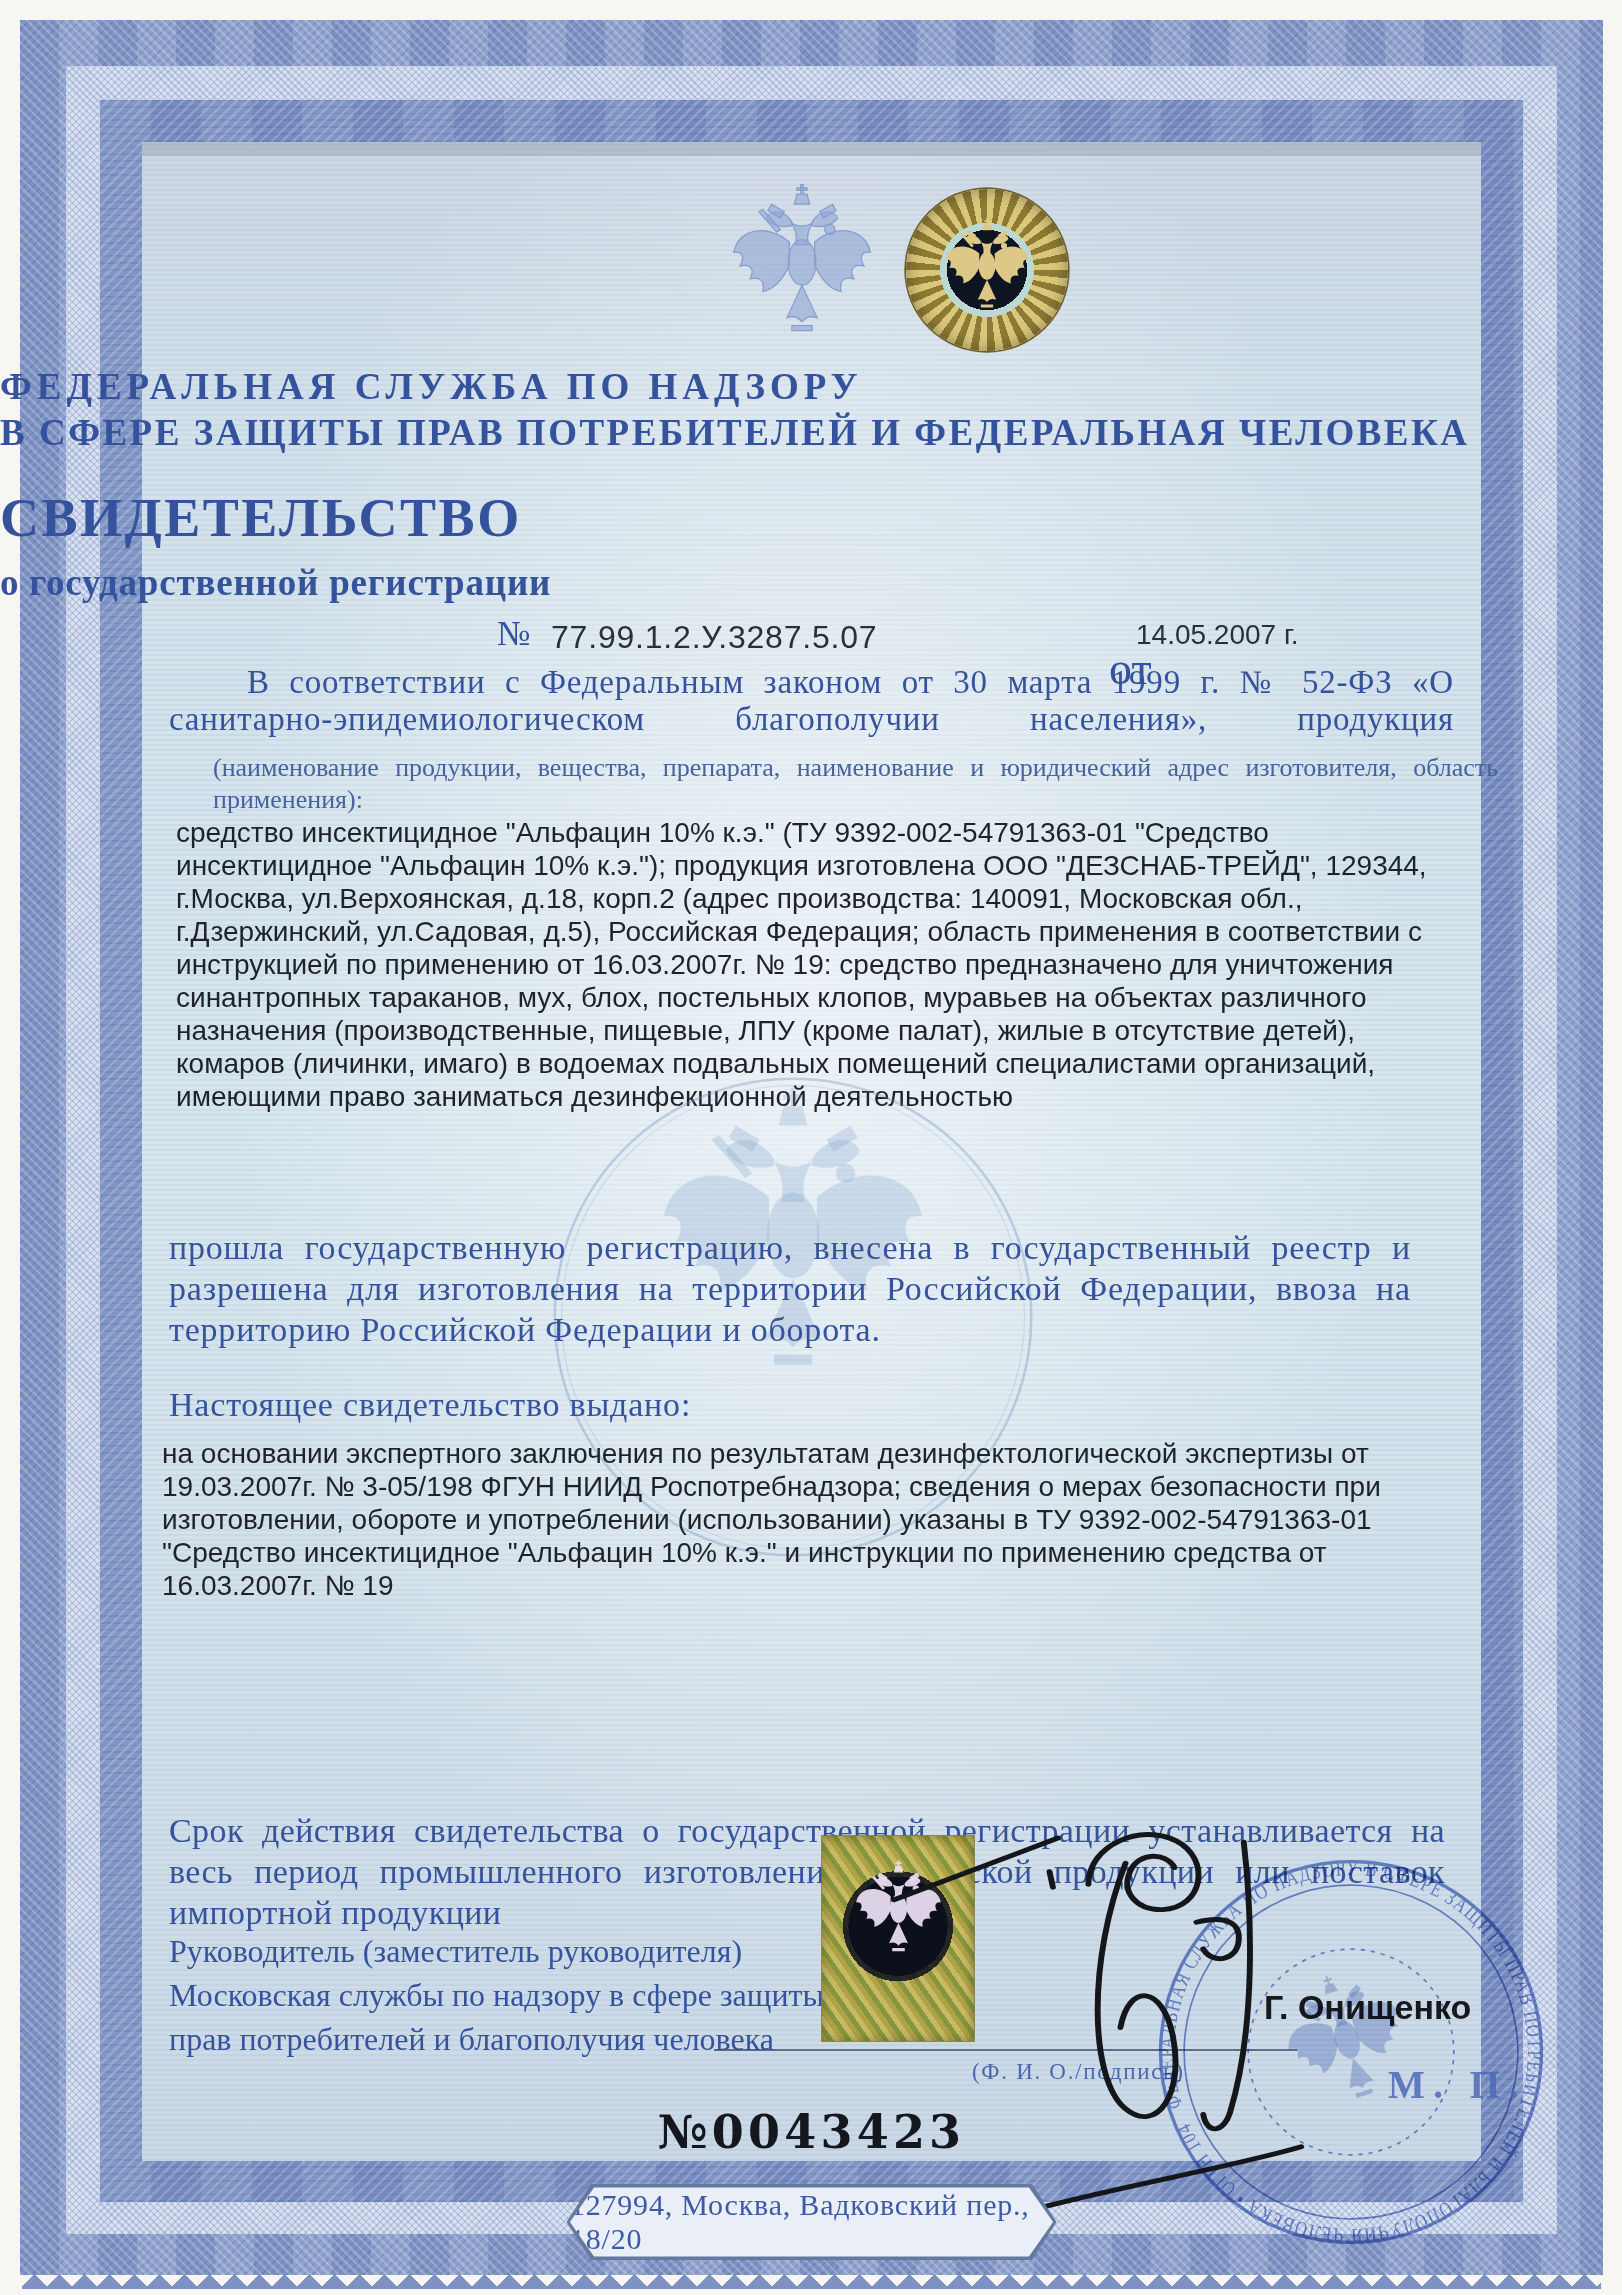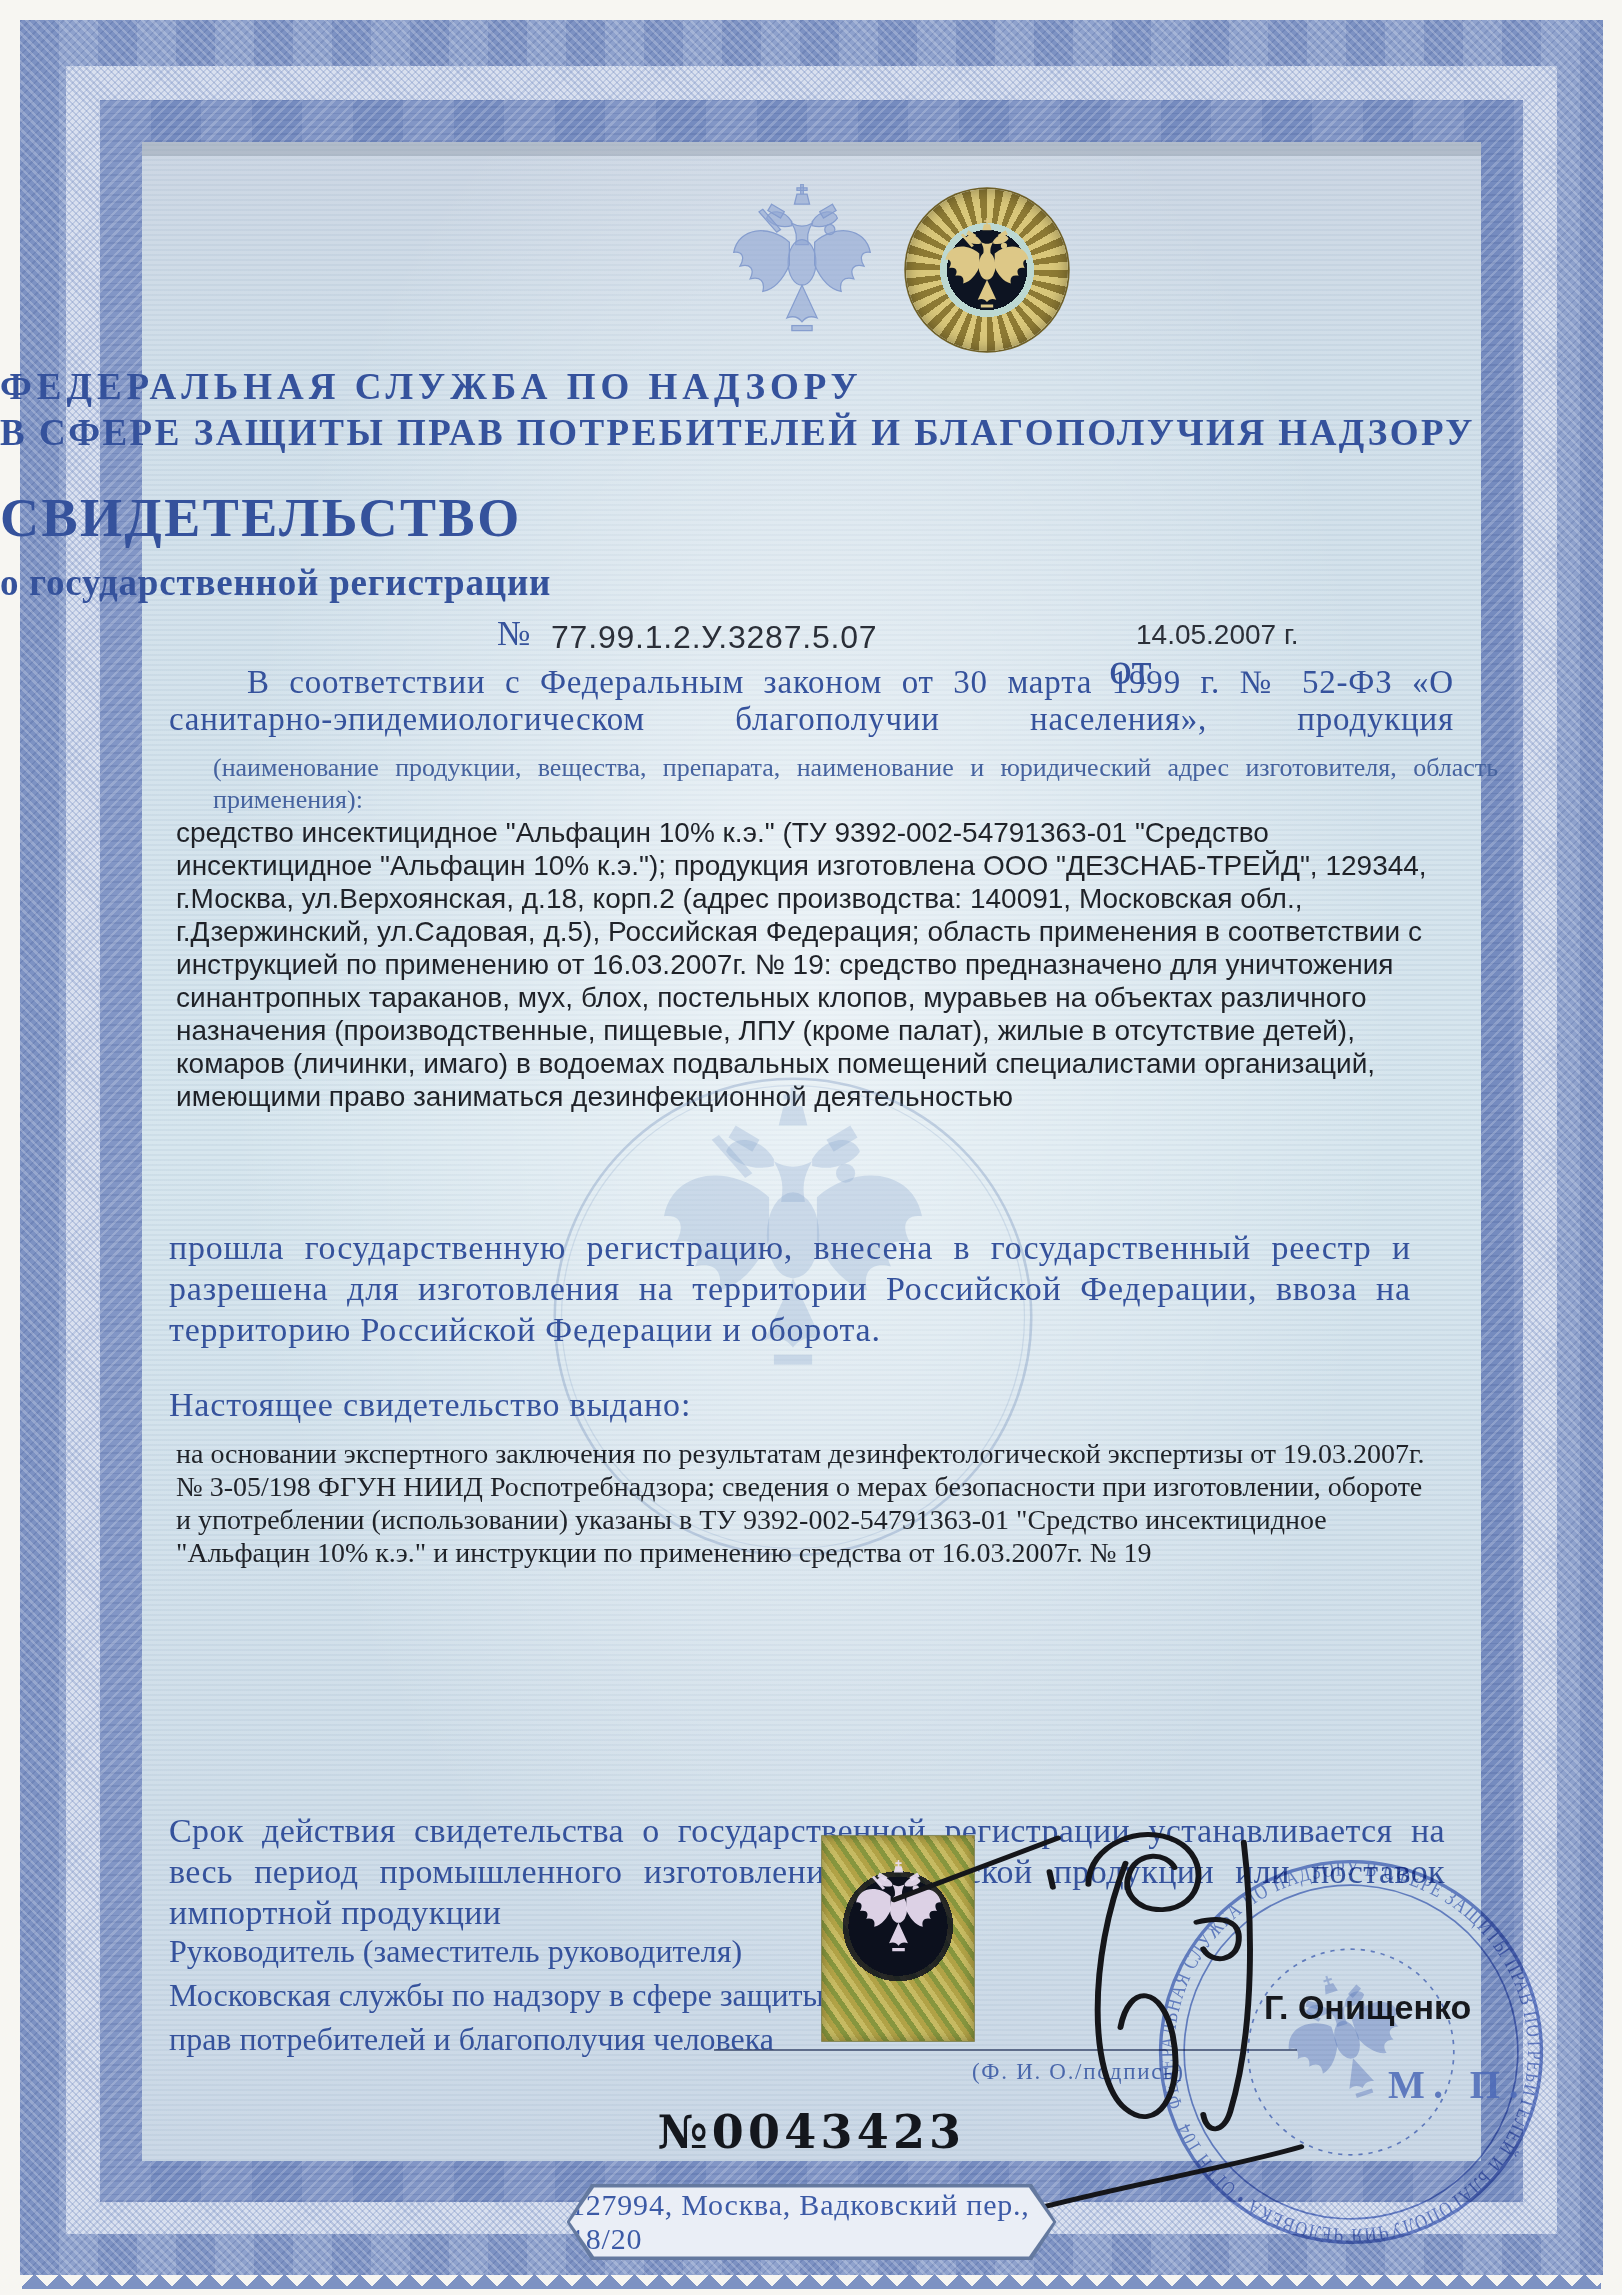--- a/index.html
+++ b/index.html
@@ -78,22 +78,22 @@
     font-size:28px; line-height:33px;
   }
   .p-registered {
     left:169px; top:1227px; width:1242px;
     font-size:34px; line-height:41px; letter-spacing:0.8px;
   }
   .p-issued-h {
     left:169px; top:1386px; font-size:34px; letter-spacing:0.8px;
   }
   .p-basis {
-    left:176px; top:1437px; width:1251px;
-    font-size:28px; line-height:33px;font-family:Liberation Serif, serif;
+    left:162px; top:1437px; width:1251px;
+    font-size:28px; line-height:33px;
   }
   .p-validity {
     left:169px; top:1810px; width:1276px;
     font-size:34px; line-height:41px; letter-spacing:0.4px;
   }
   .p-signatory {
     left:169px; top:1929px; width:659px;
     font-size:32px; line-height:44px;
   }
   .sig-line { left:714px; top:2049px; width:583px; height:1.7px; background:rgba(60,75,110,.75); }
@@ -183,21 +183,21 @@
 <svg class="abs eagle-top" viewBox="0 0 120 140">
   <use href="#eagle" fill="#8aa2d2" fill-opacity=".62" stroke="#7e97cc" stroke-width="1"></use>
 </svg>
 <div class="abs gold-seal">
   <svg viewBox="0 0 120 140">
     <use href="#eagle" fill="#ddc887"></use>
   </svg>
 </div>
 
 <div class="abs center blue header-line1">ФЕДЕРАЛЬНАЯ СЛУЖБА ПО НАДЗОРУ</div>
-<div class="abs center blue header-line2">В СФЕРЕ ЗАЩИТЫ ПРАВ ПОТРЕБИТЕЛЕЙ И БЛАГОПОЛУЧИЯ НАДЗОРУ</div>
+<div class="abs center blue header-line2">В СФЕРЕ ЗАЩИТЫ ПРАВ ПОТРЕБИТЕЛЕЙ И ФЕДЕРАЛЬНАЯ ЧЕЛОВЕКА</div>
 
 <div class="abs center blue title">СВИДЕТЕЛЬСТВО</div>
 <div class="abs center blue subtitle">о государственной регистрации</div>
 
 <div class="abs blue num-label">№</div>
 <div class="abs sans num-value">77.99.1.2.У.3287.5.07</div>
 <div class="abs blue date-label">от</div>
 <div class="abs sans date-value">14.05.2007 г.</div>
 
 <div class="abs blue p-intro">В соответствии с Федеральным законом от 30 марта 1999 г. № 52-ФЗ «О санитарно-эпидемиологическом благополучии населения», продукция</div>

